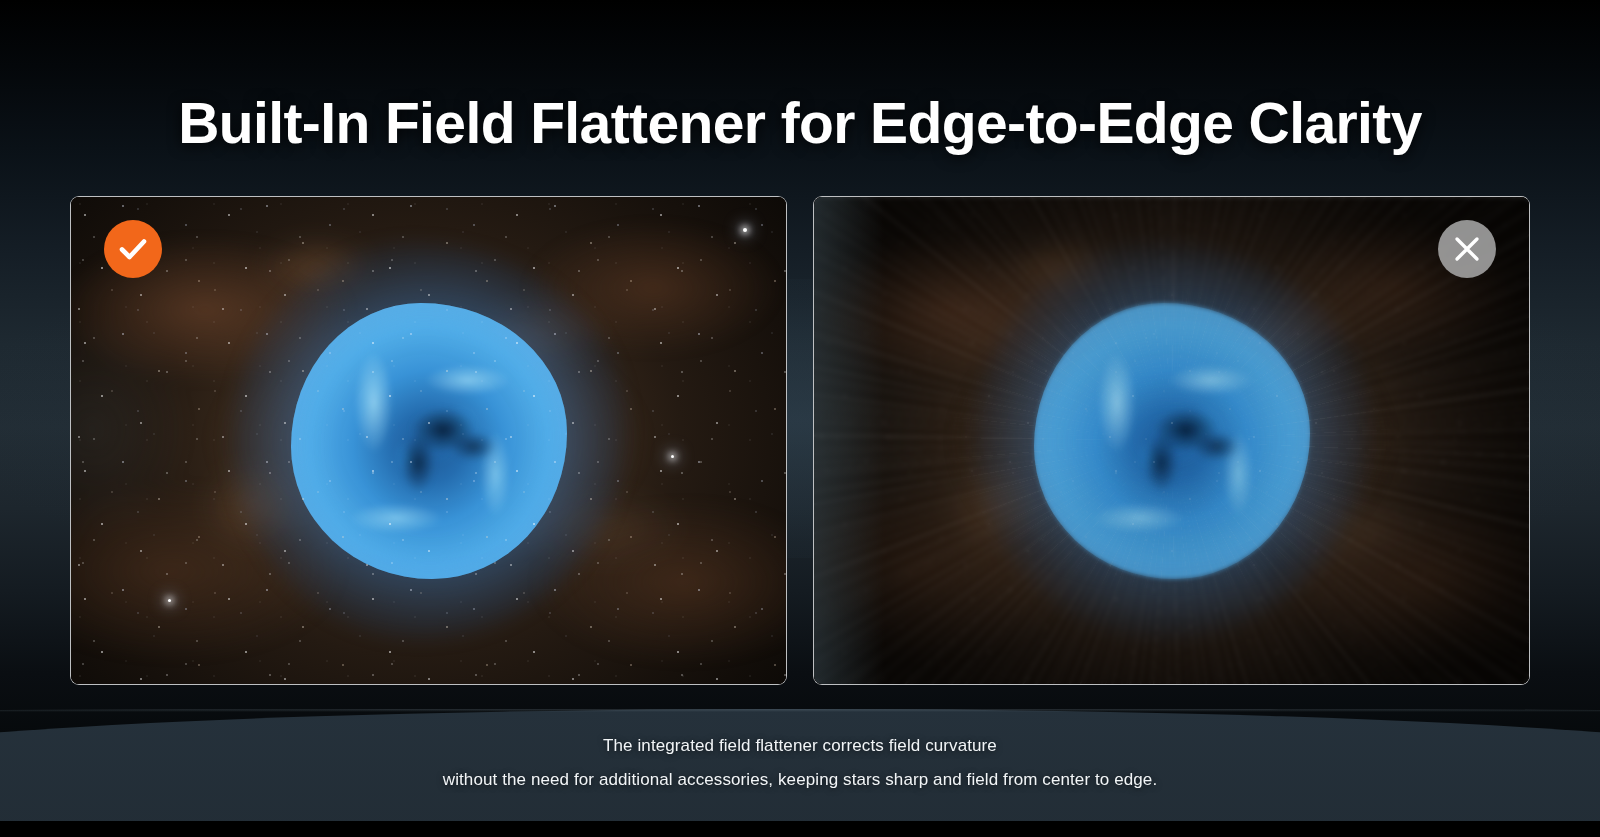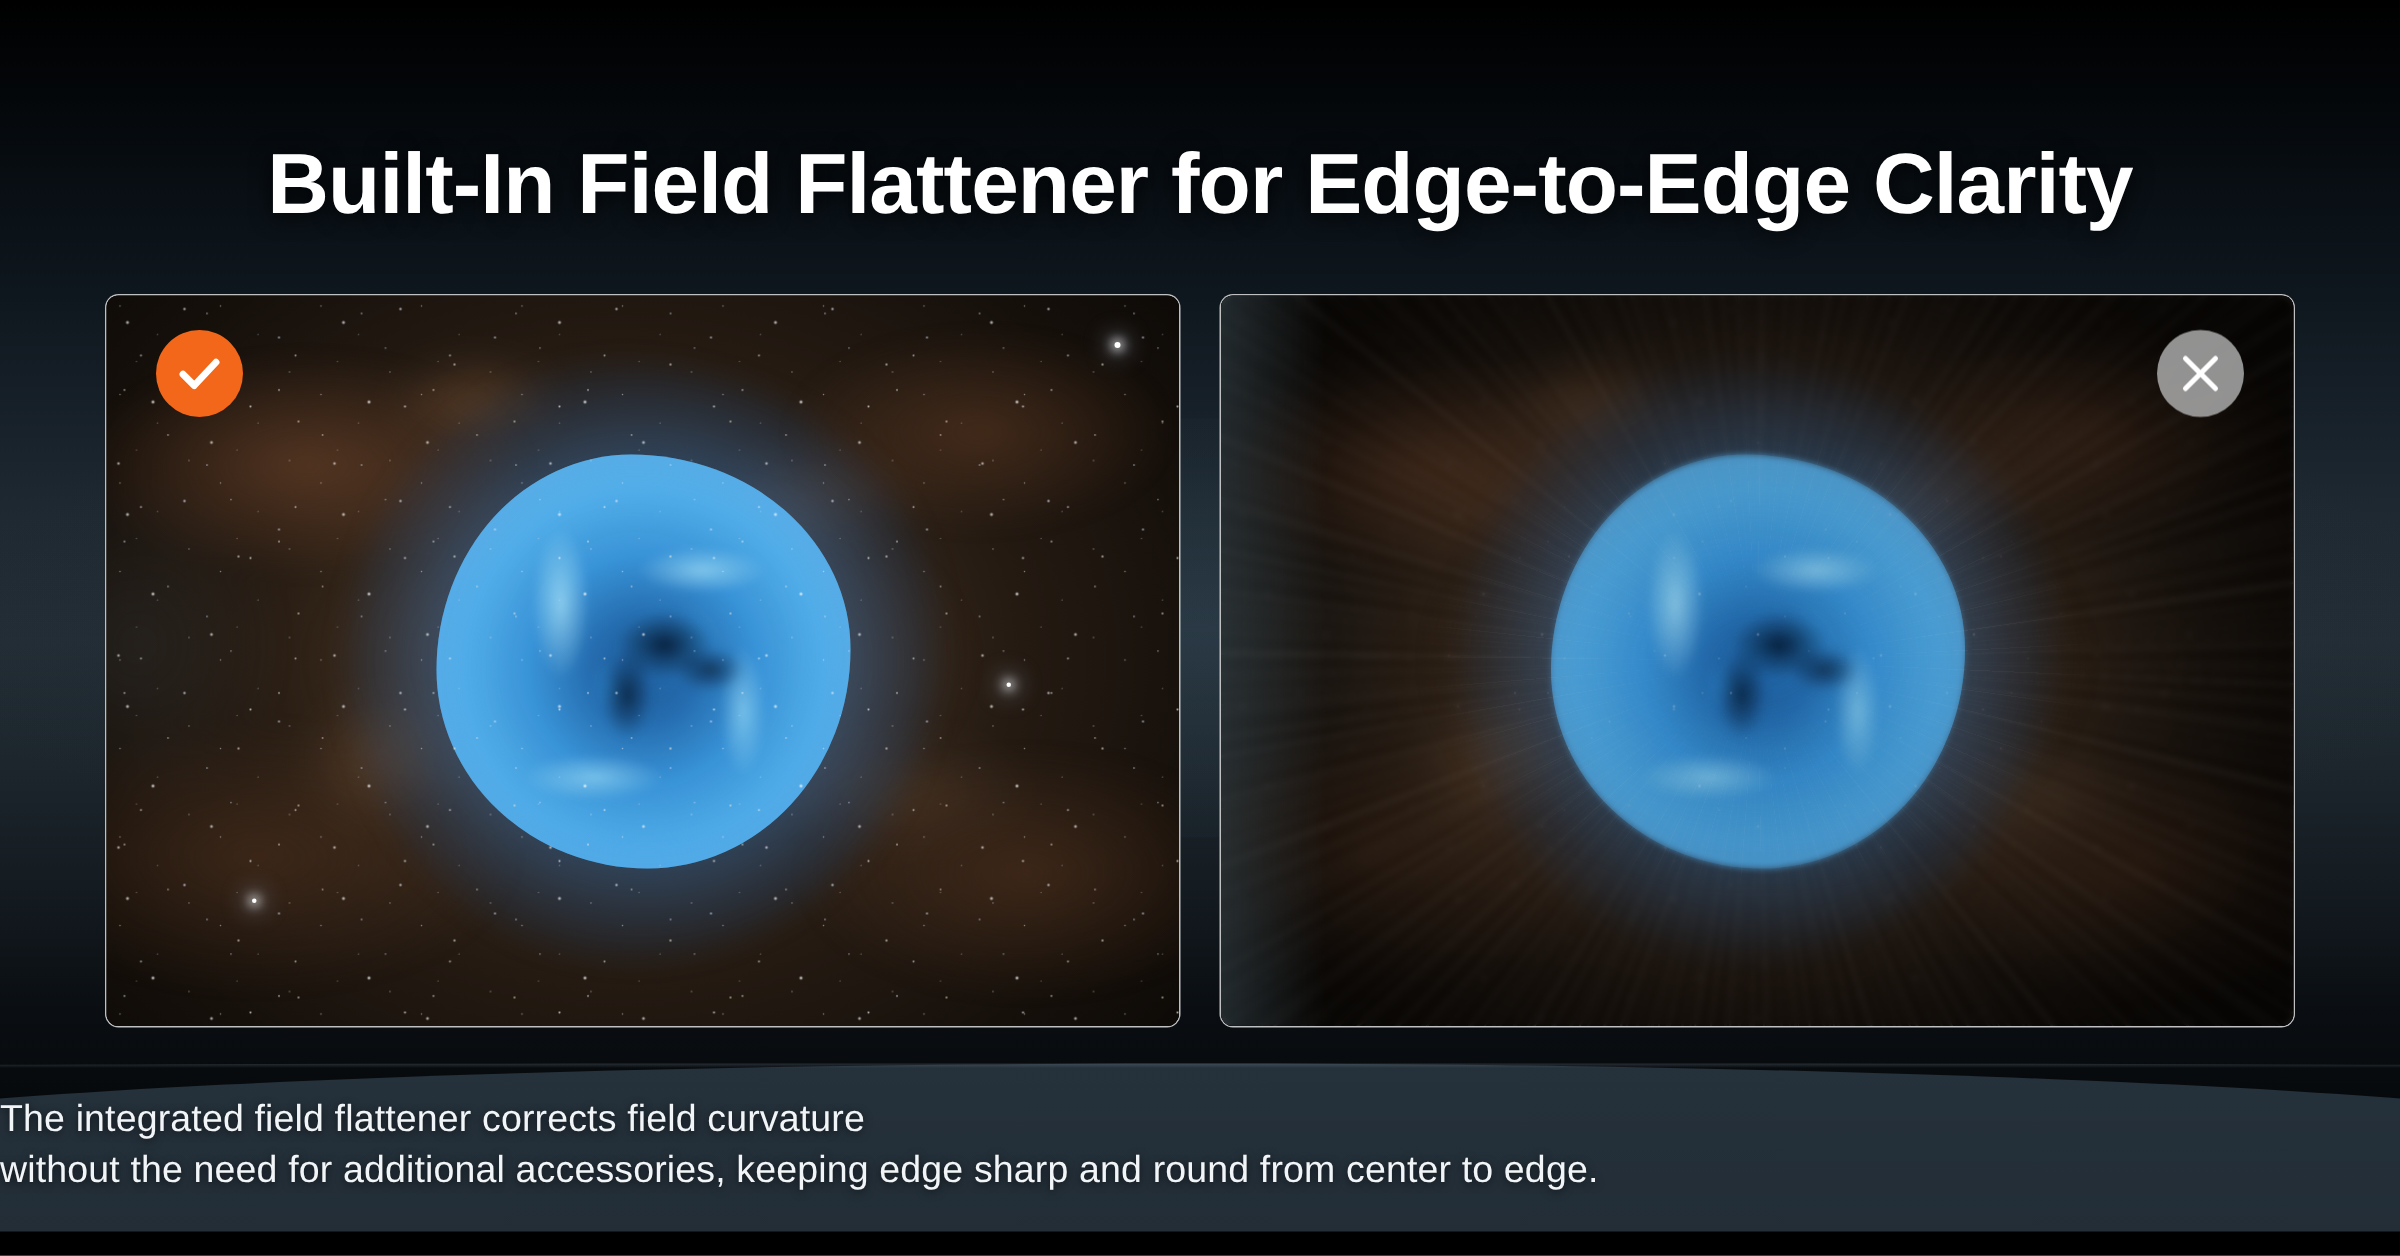--- a/index.html
+++ b/index.html
@@ -261,23 +261,23 @@
     display:flex; align-items:center; justify-content:center;
   }
   .badge.ok{ left:33px; top:23px; background:#f2671a; }
   .badge.no{ right:33px; top:23px; background:rgba(170,170,170,.85); }
   .badge svg{ display:block; }
 
   
   .caption{
     position:absolute;
     left:0; right:0; top:729px;
-    text-align:left;
+    text-align:center;
     color:#f2f5f7;
-    font-size:25px;
+    font-size:17px;
     line-height:34px;
     letter-spacing:.1px;
     text-shadow:0 1px 6px rgba(0,0,0,.6);
   }
   .caption .l2{ display:block; }
 </style>
 </head>
 <body>
 
 <div id="stage">
@@ -341,16 +341,16 @@
         <svg width="34" height="34" viewBox="0 0 34 34" aria-hidden="true">
           <path d="M7 7 L27 27 M27 7 L7 27" fill="none" stroke="#ffffff" stroke-width="3.4" stroke-linecap="round"></path>
         </svg>
       </div>
     </div>
 
   </div>
 
   <div class="caption">
     <span class="l1">The integrated field flattener corrects field curvature</span>
-    <span class="l2">without the need for additional accessories, keeping edge sharp and round from center to edge.</span>
+    <span class="l2">without the need for additional accessories, keeping stars sharp and field from center to edge.</span>
   </div>
 
 </div>
 
 </body></html>

